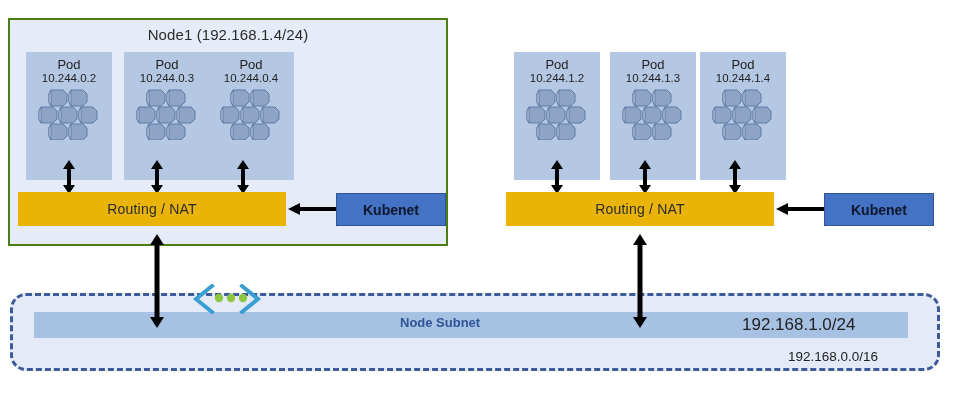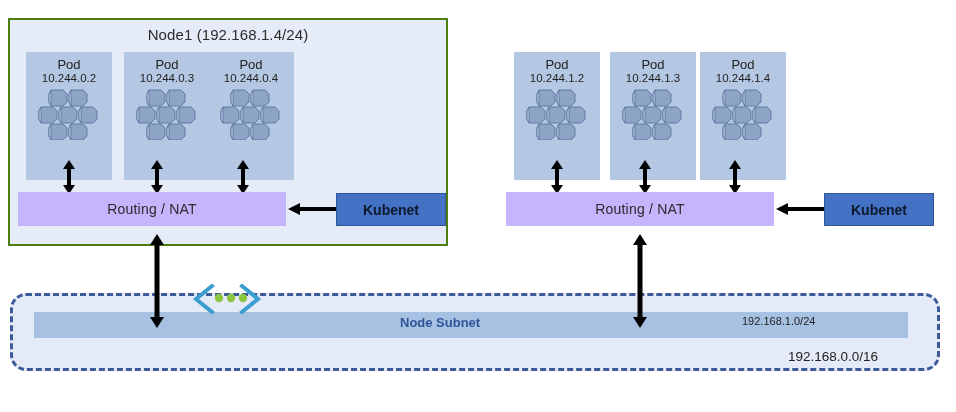--- a/index.html
+++ b/index.html
@@ -69,21 +69,21 @@
   .pod-icon {
     margin: 3px auto 0;
     display: block;
   }
 
   
   .routing-bar {
     position: absolute;
     top: 192px;
     height: 34px;
-    background: #c4b5fd;
+    background: #eab308;
     box-sizing: border-box;
     display: flex;
     align-items: center;
     justify-content: center;
   }
   .routing-label {
     font-size: 14px;
     color: #2b2b2b;
     letter-spacing: .2px;
   }
@@ -133,21 +133,21 @@
     top: 315px;
     font-size: 13px;
     font-weight: bold;
     color: #2f5597;
     white-space: nowrap;
   }
   .subnet-cidr {
     position: absolute;
     left: 742px;
     top: 315px;
-    font-size: 11px;
+    font-size: 17px;
     color: #222222;
     white-space: nowrap;
   }
   .vnet-name {
     position: absolute;
     left: 44px;
     top: 347px;
     font-size: 16px;
     font-weight: bold;
     color: #2f5597;

